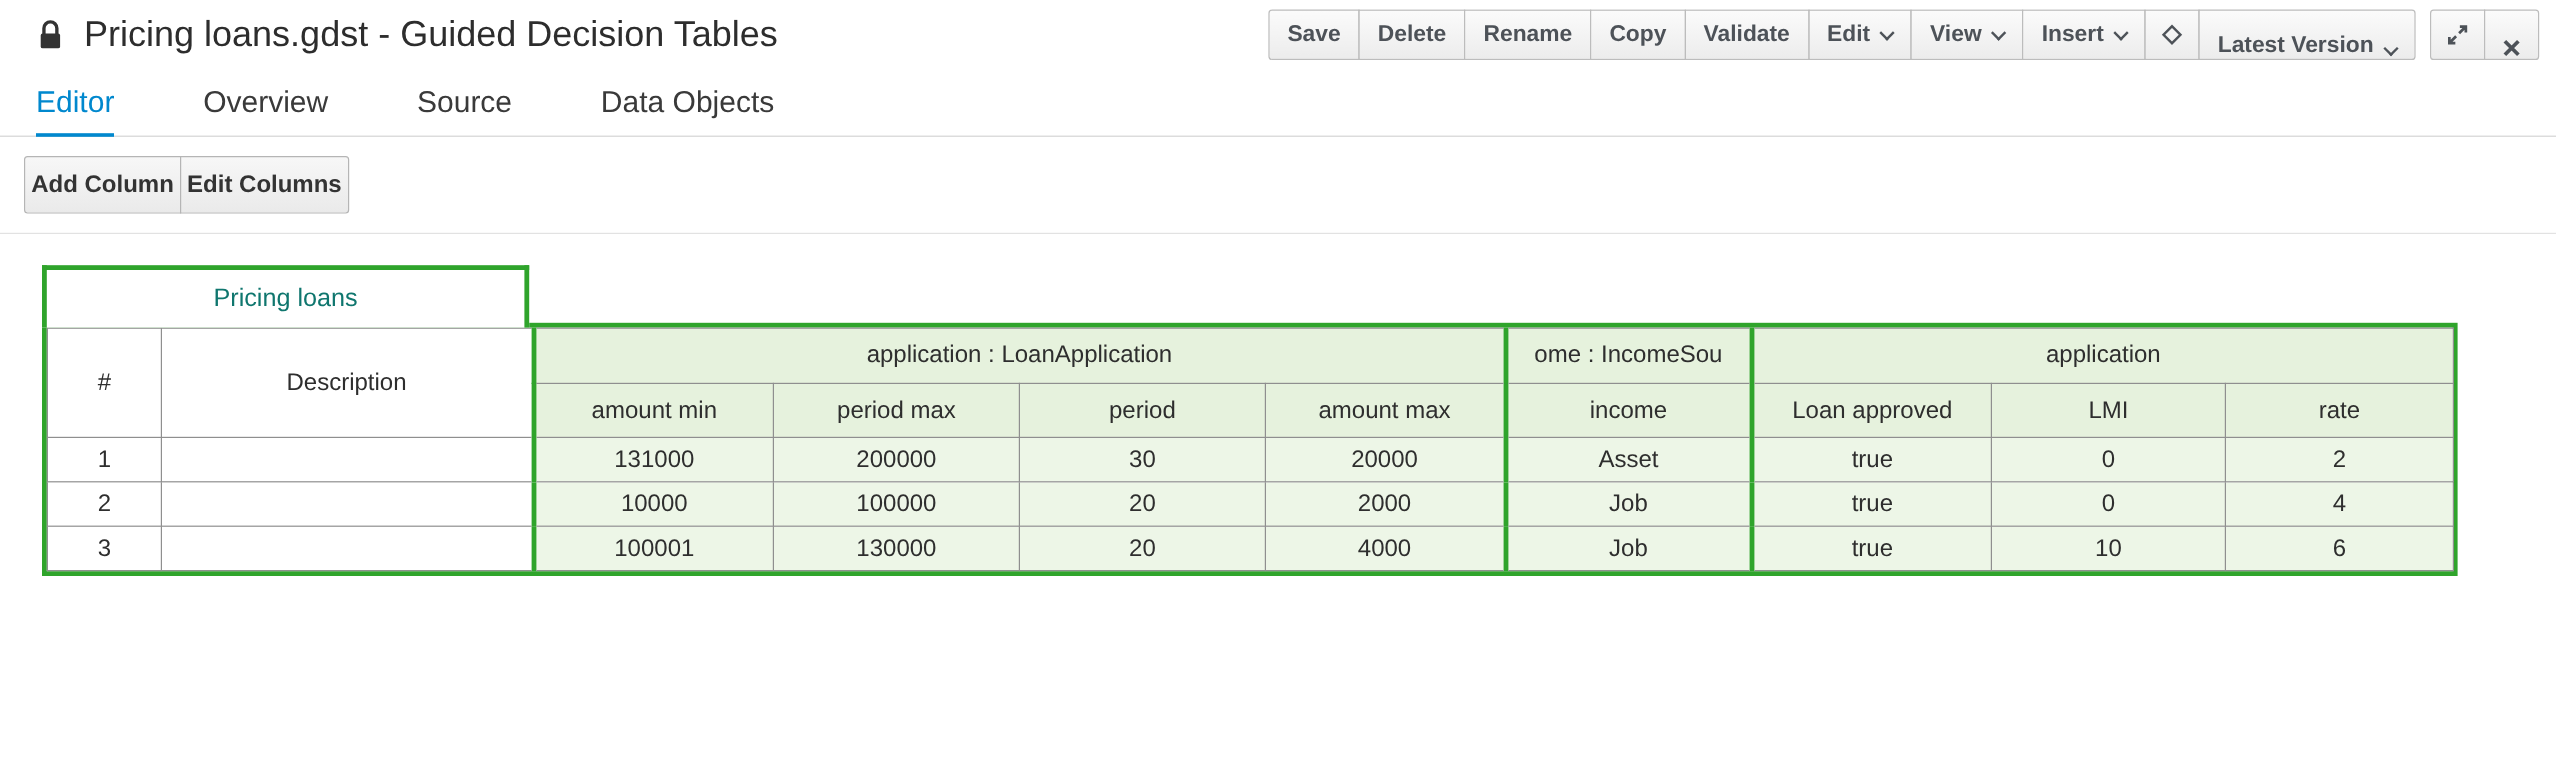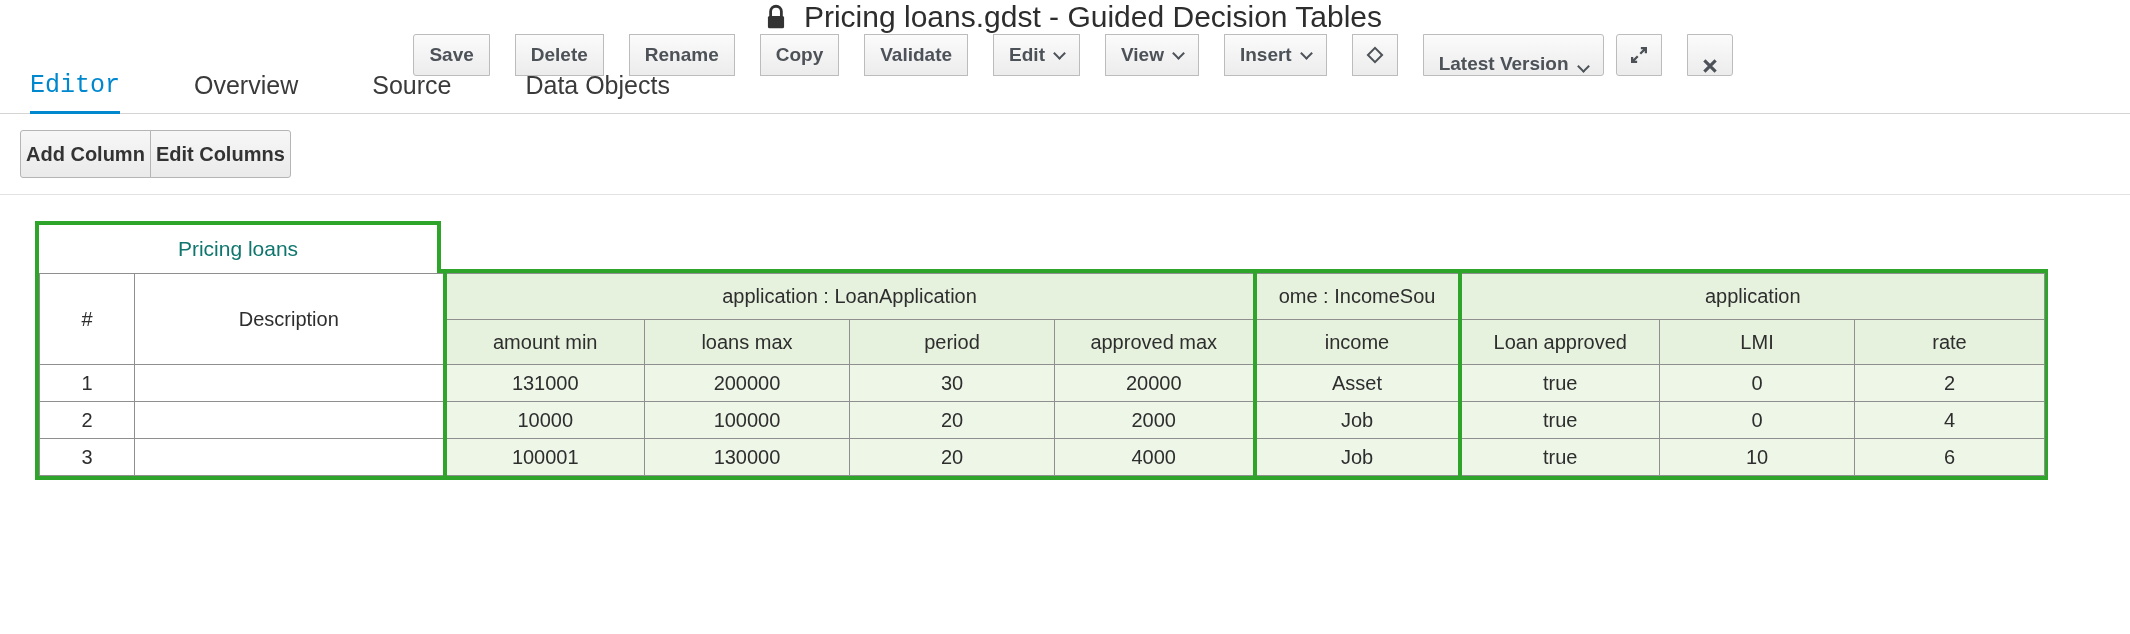--- a/index.html
+++ b/index.html
@@ -7,38 +7,38 @@
     --table-green:#2fa42b;
     --header-green:#e6f2dd;
     --cell-green:#edf6e7;
   }
   *{box-sizing:border-box;}
   html,body{margin:0;padding:0;background:#fff;}
   body{width:2130px;height:634px;overflow:hidden;font-family:"Liberation Sans",sans-serif;color:#333;}
   .page{width:2130px;height:634px;background:#fff;overflow:hidden;}
 
   
-  .titlebar{height:58px;display:flex;align-items:center;justify-content:space-between;padding:0 14px 0 30px;flex-direction:column;}
+  .titlebar{height:58px;display:flex;align-items:center;justify-content:space-between;padding:0 14px 0 30px;}
   .title-left{display:flex;align-items:center;gap:16px;}
   .page-title{font-size:30px;font-weight:500;color:#2d2d2d;margin:0;white-space:nowrap;}
   .toolbar{display:flex;align-items:center;gap:12px;}
-  .btn-group{display:flex;gap:26px;}
+  .btn-group{display:flex;}
   .btn{height:42px;padding:0 15px;font-family:"Liberation Sans",sans-serif;font-size:19px;font-weight:600;color:#4d5258;
        background:linear-gradient(#fbfbfb,#ececec);border:1px solid #bcbcbc;margin-left:-1px;display:flex;align-items:center;cursor:pointer;white-space:nowrap;}
   .btn-group .btn:first-child{margin-left:0;border-radius:3px 0 0 3px;}
   .btn-group .btn:last-child{border-radius:0 3px 3px 0;align-items:flex-end;}
   .icon-btn{width:46px;justify-content:center;padding:0;}
   .chev{display:inline-block;width:9px;height:9px;border-right:2.4px solid #4d5258;border-bottom:2.4px solid #4d5258;
         transform:rotate(45deg);margin-left:10px;margin-bottom:4px;}
   .diamond{display:inline-block;width:12px;height:12px;border:2px solid #4d5258;transform:rotate(45deg);}
 
   
   .tabs{display:flex;padding:0 0 0 30px;border-bottom:1px solid #d4d4d4;}
   .tab{font-size:25px;color:#3a3a3a;padding:13px 0 11px;margin-right:74px;cursor:pointer;border-bottom:3px solid transparent;margin-bottom:-1px;}
-  .tab.active{color:var(--accent-blue);border-bottom:3px solid var(--accent-blue);font-family:Liberation Mono, monospace;}
+  .tab.active{color:var(--accent-blue);border-bottom:3px solid var(--accent-blue);}
 
   
   .actions{padding:16px 0 16px 20px;border-bottom:1px solid #e2e2e2;display:flex;}
   .btn2{height:48px;padding:0 5px;font-family:"Liberation Sans",sans-serif;font-size:20px;font-weight:700;color:#333;
         background:linear-gradient(#f7f7f7,#eaeaea);border:1px solid #b5b5b5;margin-left:-1px;display:flex;align-items:center;cursor:pointer;}
   .actions .btn2:first-child{margin-left:0;border-radius:3px 0 0 3px;}
   .actions .btn2:last-child{border-radius:0 3px 3px 0;}
 
   
   .table-area{margin:26px 0 0 35px;}
@@ -153,23 +153,23 @@
         <tbody>
             <tr class="grp-row">
           <th rowspan="2" class="corner">#</th>
           <th rowspan="2" class="corner g-right">Description</th>
           <th colspan="4" class="grp-cell g-right">application : LoanApplication</th>
           <th class="grp-cell g-right">ome : IncomeSou</th>
           <th colspan="3" class="grp-cell">application</th>
         </tr>
         <tr class="sub-row">
           <th class="sub-cell">amount min</th>
-          <th class="sub-cell">loans max</th>
+          <th class="sub-cell">period max</th>
           <th class="sub-cell">period</th>
-          <th class="sub-cell g-right">approved max</th>
+          <th class="sub-cell g-right">amount max</th>
           <th class="sub-cell g-right">income</th>
           <th class="sub-cell">Loan approved</th>
           <th class="sub-cell">LMI</th>
           <th class="sub-cell">rate</th>
         </tr>
 
         <tr class="data-row">
           <td class="num">1</td>
           <td class="desc g-right"></td>
           <td class="val">131000</td>

